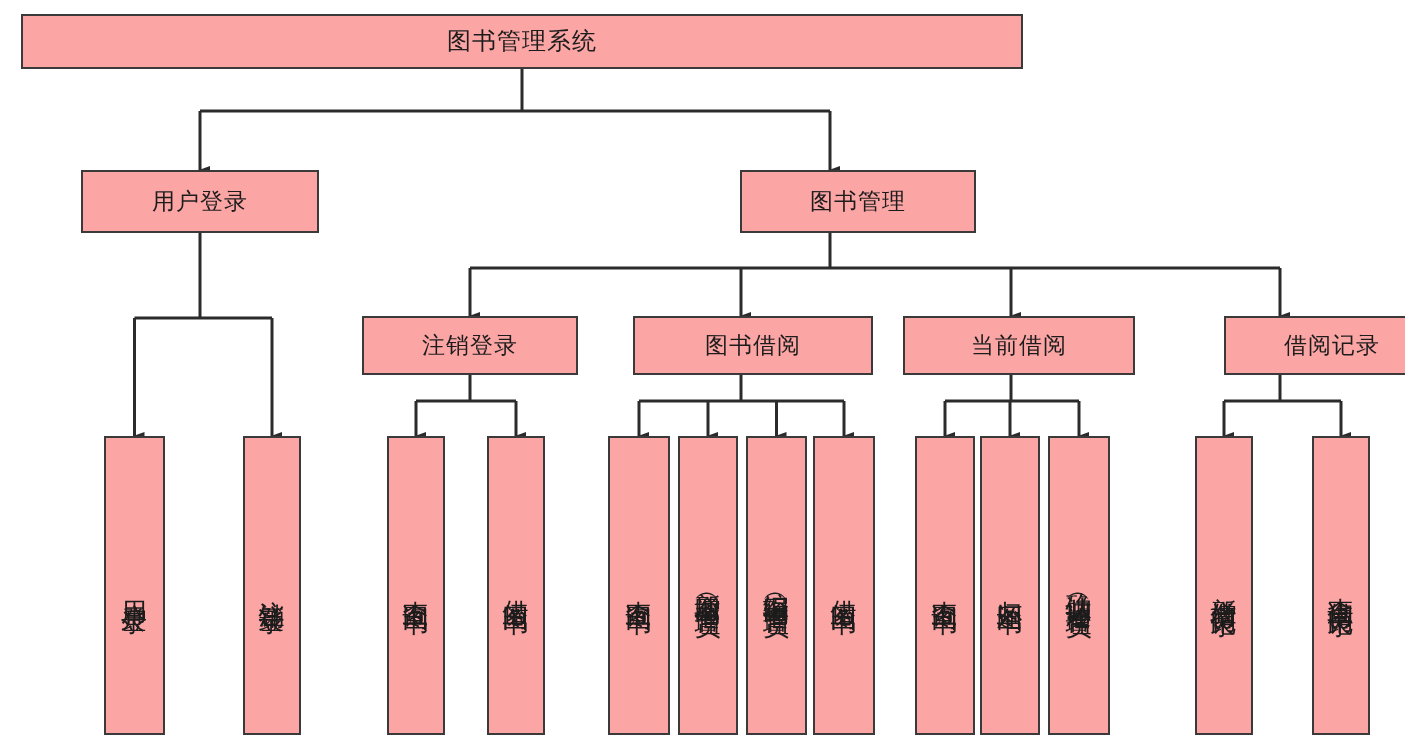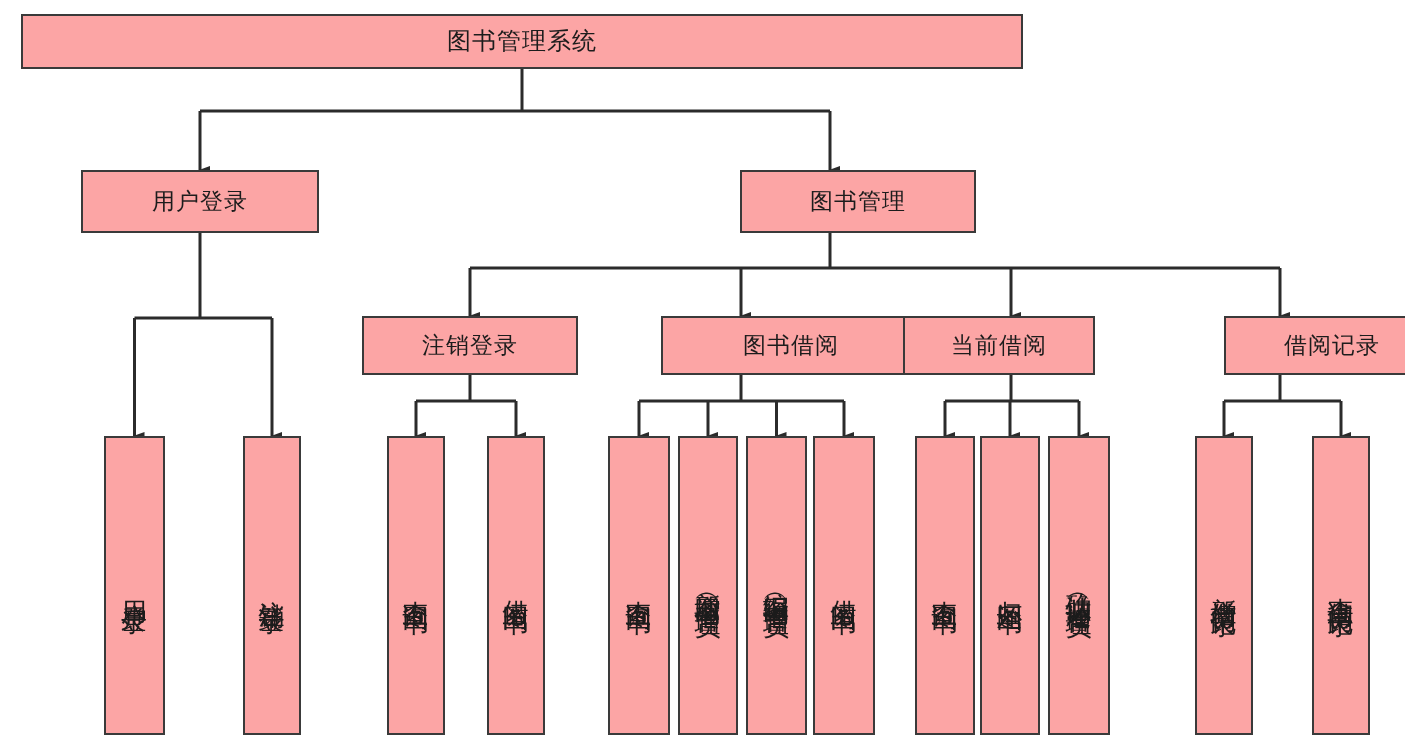--- a/index.html
+++ b/index.html
@@ -131,24 +131,24 @@
       </div>
       <div class="node horiz" style="left: 81px; top: 170px; width: 238px; height: 63px;">
         <span class="node-label">用户登录</span>
       </div>
       <div class="node horiz" style="left: 740px; top: 170px; width: 236px; height: 63px;">
         <span class="node-label">图书管理</span>
       </div>
       <div class="node horiz" style="left: 362px; top: 316px; width: 216px; height: 59px;">
         <span class="node-label">注销登录</span>
       </div>
-      <div class="node horiz" style="left: 633px; top: 316px; width: 260px; height: 59px; margin-left: 28px;">
+      <div class="node horiz" style="left: 633px; top: 316px; width: 240px; height: 59px;">
         <span class="node-label">图书借阅</span>
       </div>
-      <div class="node horiz" style="left: 903px; top: 316px; width: 192px; height: 59px;">
+      <div class="node horiz" style="left: 903px; top: 316px; width: 232px; height: 59px;">
         <span class="node-label">当前借阅</span>
       </div>
       <div class="node horiz" style="left: 1224px; top: 316px; width: 216px; height: 59px;">
         <span class="node-label">借阅记录</span>
       </div>
       <div class="node vert" style="left: 104px; top: 436px; width: 61px; height: 299px;">
         <span class="node-label">用户登录</span>
       </div>
       <div class="node vert" style="left: 243px; top: 436px; width: 58px; height: 299px;">
         <span class="node-label">注销登录</span>

